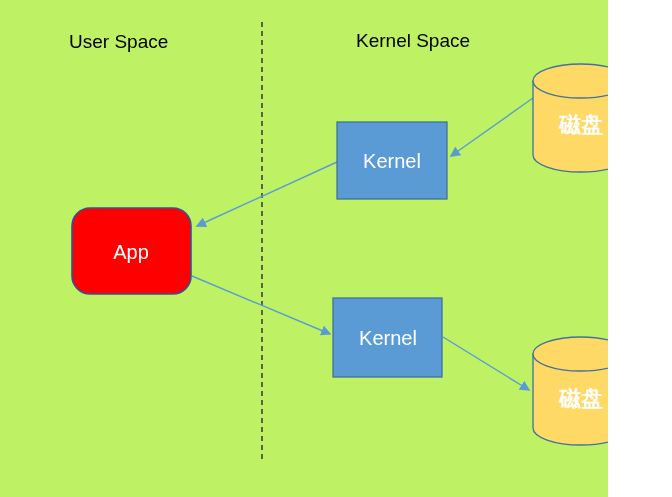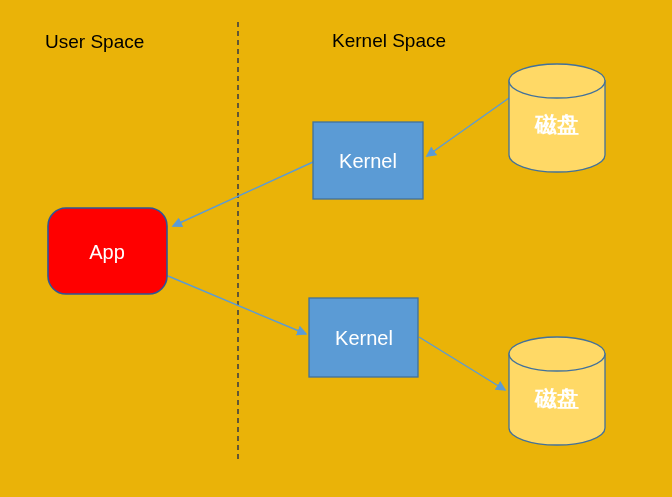--- a/index.html
+++ b/index.html
@@ -3,24 +3,25 @@
 <meta charset="utf-8">
 <style>
   html, body {
     margin: 0;
     padding: 0;
     background: #ffffff;
     font-family: "Liberation Sans", sans-serif;
   }
   .canvas-wrap {
     position: relative;
-    width: 672px;
+    width: 584px;
     height: 497px;
-    background: #eab308;
+    background: #bef264;
     overflow: hidden;
+    padding-left: 24px;
   }
   svg { display: block; }
 
   .space-label {
     fill: var(--label-text, #000);
     font-size: 19px;
     font-family: "Liberation Sans", sans-serif;
   }
   .shape-label {
     fill: var(--shape-text, #fff);

